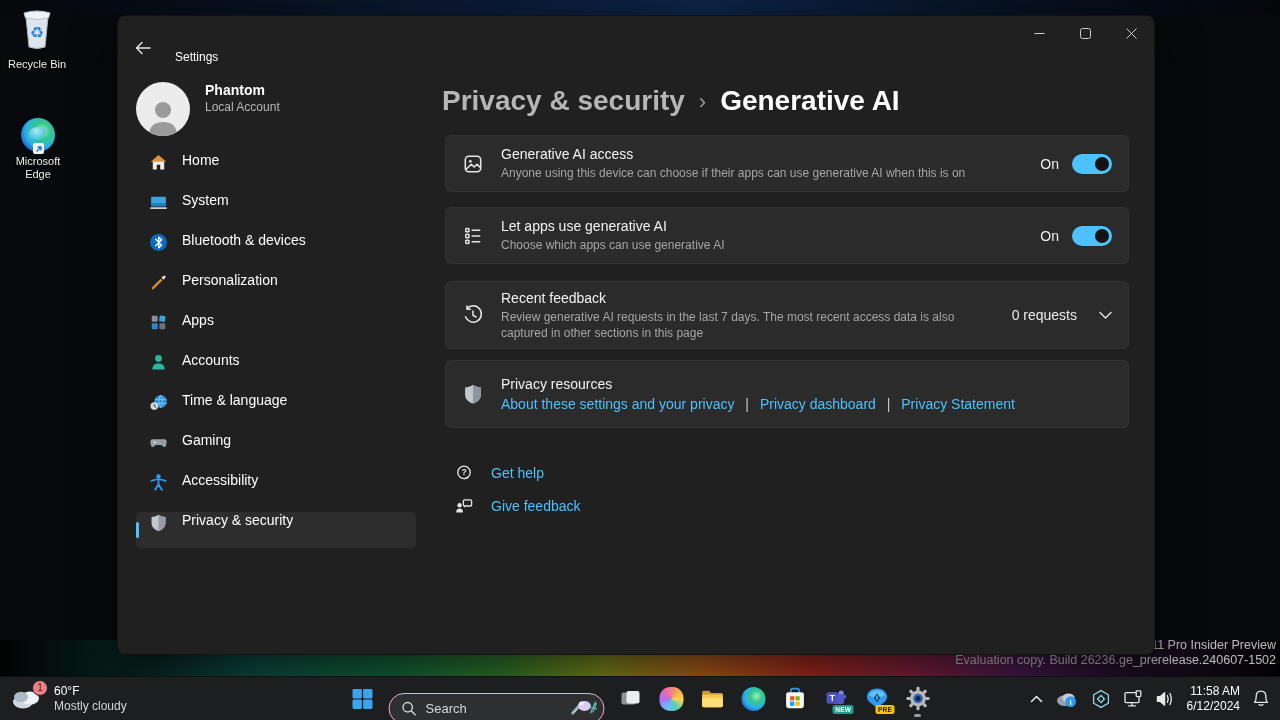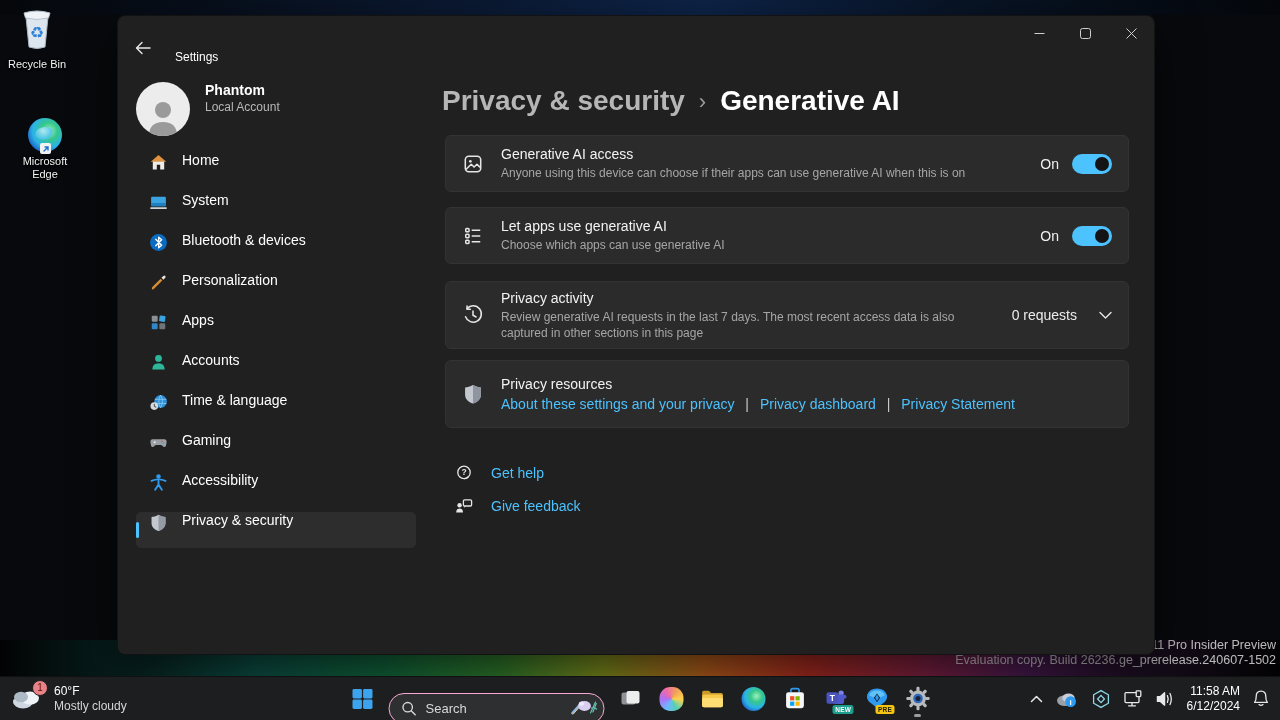--- a/index.html
+++ b/index.html
@@ -114,21 +114,21 @@
   <div class="watermark wm2">Evaluation copy. Build 26236.ge_prerelease.240607-1502</div>
 
   <div class="desk-icon" style="left:1px; top:9px;">
     <svg width="40" height="42" viewBox="0 0 40 42">
       <path d="M9 8 L12 38 Q20 41 28 38 L31 8 Z" fill="#dde6ee" stroke="#aab6c2" stroke-width="1"></path>
       <path d="M7 4 Q20 0 33 4 L31.5 9 Q20 12 8.5 9 Z" fill="#eef3f8" stroke="#b6c2cd" stroke-width="1"></path>
       <text x="20" y="29" font-size="16" text-anchor="middle" fill="#2e82d6">♻</text>
     </svg>
     <div class="dlabel">Recycle Bin</div>
   </div>
-  <div class="desk-icon" style="left:9px; top:118px;">
+  <div class="desk-icon" style="left:2px; top:118px;">
     <div class="edge-circle">
       <div class="swirl"></div>
       <div class="shortcut">
         <svg width="8" height="8" viewBox="0 0 8 8">
             <path d="M2 6 L6 2 M3 2 H6 V5" stroke="#1d6fd4" stroke-width="1.4" fill="none" stroke-linecap="round"></path>
           </svg>
       </div>
     </div>
     <div class="dlabel">Microsoft Edge</div>
   </div>
@@ -330,21 +330,21 @@
 
           <div class="card c2">
             <span class="card-icon">
               <svg width="22" height="22" viewBox="0 0 20 20" fill="none" stroke="#e6e6e6" stroke-width="1.4">
                   <path d="M4.6 4.2 A7.4 7.4 0 1 1 3.2 11.6" stroke-linecap="round"></path>
                   <path d="M4.6 1.8 V4.8 H7.6" stroke-linecap="round" stroke-linejoin="round"></path>
                   <path d="M10 6.4 V10.2 L12.8 11.8" stroke-linecap="round" stroke-linejoin="round"></path>
                 </svg>
             </span>
             <div class="card-main">
-              <div class="card-title">Privacy activity</div>
+              <div class="card-title">Recent feedback</div>
               <div class="card-desc">Review generative AI requests in the last 7 days. The most recent access data is also captured in other sections in this page</div>
             </div>
             <div class="card-right">
               <span class="req-value">0 requests</span>
               <svg width="13" height="9" viewBox="0 0 13 9">
                   <path d="M1 1.5 L6.5 7 L12 1.5" stroke="#e6e6e6" stroke-width="1.4" fill="none" stroke-linecap="round" stroke-linejoin="round"></path>
                 </svg>
             </div>
           </div>
 

